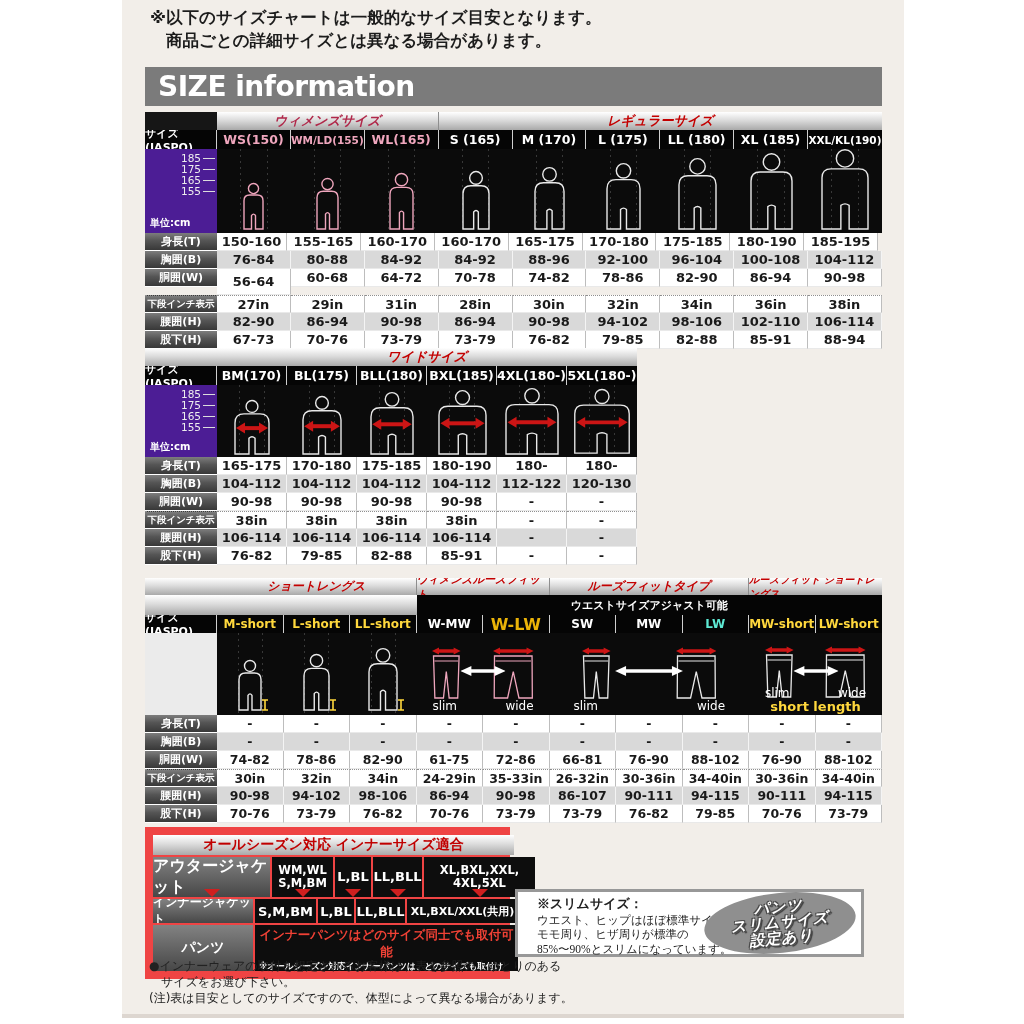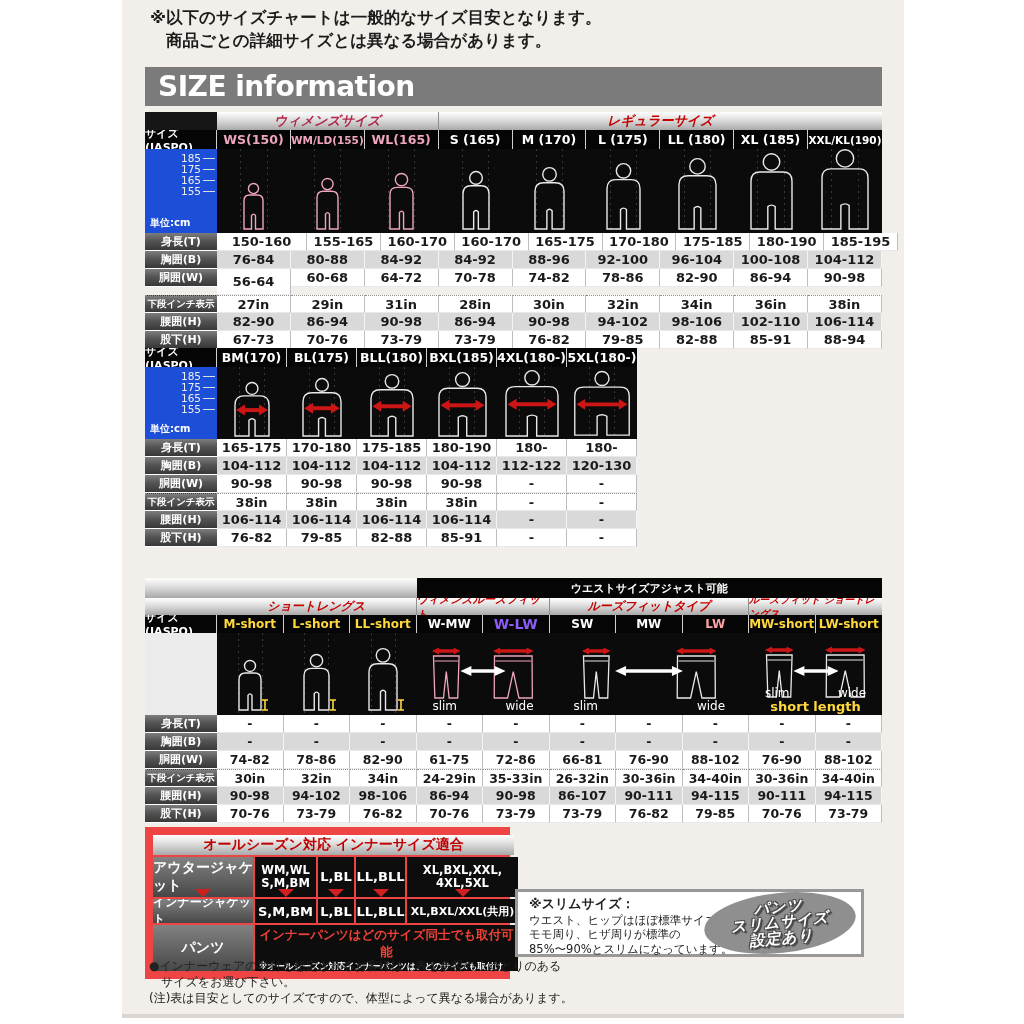--- a/index.html
+++ b/index.html
@@ -31,42 +31,42 @@
   .row-white .vcell{background:#fff;}
   .row-dotted .vcell,.row-dotted .rowlabel{border-top:1px dotted #8f8f8f;}
   .figrow{position:relative;background:#0b0b0b;}
   .figcell{background:#0b0b0b;display:flex;align-items:flex-end;justify-content:center;
            position:relative;z-index:1;}
   .figcell.guides{background-image:
      repeating-linear-gradient(180deg,#383838 0 2px,transparent 2px 6px),
      repeating-linear-gradient(180deg,#383838 0 2px,transparent 2px 6px);
      background-size:1px 100%,1px 100%;background-position:32% 0,68% 0;background-repeat:no-repeat;}
   .dash{position:absolute;right:0;border-top:1px dashed #4f4f4f;z-index:0;}
-  .scalecell{position:relative;background:#1d4ed8;}
+  .scalecell{position:relative;background:#4c1d95;}
   .scalecell .num{position:absolute;right:16px;font-size:10.5px;color:#eee;line-height:10px;}
   .scalecell .tick{position:absolute;right:2px;width:12px;border-top:1px solid #ddd;}
   .unit{position:absolute;left:5px;bottom:3px;font-size:10px;font-weight:bold;color:#fff;margin-top:16px;}
   .figlabel{position:absolute;color:#fff;font-size:12px;z-index:2;}
   .figlabel.yellow{color:#ffd83d;font-weight:bold;font-size:13px;}
   .arrowmid{position:absolute;z-index:2;}
   
   #inner{left:145px;top:827px;width:365px;background:#ef4444;padding:8px;box-sizing:border-box;}
   #inner .trow{margin-bottom:2px;}
   #inner .trow:last-child{margin-bottom:0;}
   #inner .cell{margin-right:2px;}
   #inner .cell:last-child{margin-right:0;}
   .in-head{height:20px;color:#c00000;font-weight:bold;font-size:14px;}
   .in-label{background:linear-gradient(180deg,#828282,#474747);color:#fff;font-weight:bold;}
   .in-dark{background:#0d0d0d;color:#fff;font-weight:bold;text-align:center;}
   .tri{position:absolute;bottom:0;left:50%;margin-left:-8px;width:0;height:0;z-index:3;
        border-left:8px solid transparent;border-right:8px solid transparent;border-top:8px solid #cf1f1f;}
   
   #slimbox{left:515px;top:889px;width:349px;height:68px;background:#fff;border:3px solid #989898;
            box-sizing:border-box;}
-  #slimbox .txt{position:absolute;left:11px;top:4px;color:#222;font-size:11.5px;line-height:1.28;}
+  #slimbox .txt{position:absolute;left:19px;top:4px;color:#222;font-size:11.5px;line-height:1.28;font-family:Liberation Serif, serif;}
   #slimbox .txt .t{font-weight:bold;font-size:13px;}
   #badge{position:absolute;right:5px;top:1px;width:152px;height:60px;background:#8f8f8f;
          border-radius:50%;transform:rotate(-6deg);display:flex;flex-direction:column;
          align-items:center;justify-content:center;line-height:1.02;}
   #badge div{font-style:italic;font-weight:bold;color:#fff;font-size:15px;letter-spacing:1px;
          text-shadow:1px 1px 0 #4c4c4c,-1px -1px 0 #4c4c4c,1px -1px 0 #4c4c4c,-1px 1px 0 #4c4c4c,2px 2px 1px #3a3a3a;}
   
   #footer{left:149px;top:959px;font-size:12px;color:#222;line-height:1.32;}
   #footer .l2{padding-left:12px;}
 </style>
@@ -166,21 +166,21 @@
           <path d="M 8 81 L 8 29.86 Q 8 20.86 17 20.86 L 45 20.86 Q 54 20.86 54 29.86 L 54 81 L 35.14 81 L 35.14 57.4 Q 31 54.4 26.86 57.4 L 26.86 81 Z" fill="none" stroke="#e9e9e9" stroke-width="1.4"></path>
         </svg>
       </div>
       <div class="dash" style="left: 72px; top: 9px;"></div>
       <div class="dash" style="left: 72px; top: 20px;"></div>
       <div class="dash" style="left: 72px; top: 31px;"></div>
       <div class="dash" style="left: 72px; top: 42px;"></div>
     </div>
     <div class="trow row-white">
       <div class="cell rowlabel" style="width: 72px; height: 18px;">身長(T)</div>
-      <div class="cell vcell" style="width: 90px; height: 18px;">150-160</div>
+      <div class="cell vcell" style="width: 70px; height: 18px;">150-160</div>
       <div class="cell vcell" style="width: 73.8889px; height: 18px;">155-165</div>
       <div class="cell vcell" style="width: 73.8889px; height: 18px;">160-170</div>
       <div class="cell vcell" style="width: 73.8889px; height: 18px;">160-170</div>
       <div class="cell vcell" style="width: 73.8889px; height: 18px;">165-175</div>
       <div class="cell vcell" style="width: 73.8889px; height: 18px;">170-180</div>
       <div class="cell vcell" style="width: 73.8889px; height: 18px;">175-185</div>
       <div class="cell vcell" style="width: 73.8889px; height: 18px;">180-190</div>
       <div class="cell vcell" style="width: 73.8889px; height: 18px;">185-195</div>
     </div>
     <div class="trow row-gray">
@@ -239,20 +239,23 @@
       <div class="cell vcell" style="width: 73.8889px; height: 18px;">73-79</div>
       <div class="cell vcell" style="width: 73.8889px; height: 18px;">76-82</div>
       <div class="cell vcell" style="width: 73.8889px; height: 18px;">79-85</div>
       <div class="cell vcell" style="width: 73.8889px; height: 18px;">82-88</div>
       <div class="cell vcell" style="width: 73.8889px; height: 18px;">85-91</div>
       <div class="cell vcell" style="width: 73.8889px; height: 18px;">88-94</div>
     </div>
   </div>
 <div class="abs" id="t2" style="left:145px;top:348px;width:492px;">
     <div class="trow">
+      <div class="cell silver gtxt" style="width: 492px; height: 18px; color: rgb(195, 0, 0); padding-left: 72px;">ワイドサイズ</div>
+    </div>
+    <div class="trow">
       <div class="cell hcell" style="width: 72px; height: 19px; font-size: 11px;">サイズ(JASPO)</div>
       <div class="cell hcell" style="width: 70px; height: 19px;">BM(170)</div>
       <div class="cell hcell" style="width: 70px; height: 19px;">BL(175)</div>
       <div class="cell hcell" style="width: 70px; height: 19px;">BLL(180)</div>
       <div class="cell hcell" style="width: 70px; height: 19px;">BXL(185)</div>
       <div class="cell hcell" style="width: 70px; height: 19px;">4XL(180-)</div>
       <div class="cell hcell" style="width: 70px; height: 19px;">5XL(180-)</div>
     </div>
     <div class="trow figrow" style="height: 72px;">
       <div class="cell scalecell" style="width: 72px; height: 72px; display: block;">
@@ -375,40 +378,40 @@
       <div class="cell vcell" style="width: 70px; height: 18px;">76-82</div>
       <div class="cell vcell" style="width: 70px; height: 18px;">79-85</div>
       <div class="cell vcell" style="width: 70px; height: 18px;">82-88</div>
       <div class="cell vcell" style="width: 70px; height: 18px;">85-91</div>
       <div class="cell vcell" style="width: 70px; height: 18px;">-</div>
       <div class="cell vcell" style="width: 70px; height: 18px;">-</div>
     </div>
   </div>
 <div class="abs" id="t3" style="left:145px;top:578px;width:737px;">
     <div class="trow">
-      <div class="cell silver" style="width: 271.5px; height: 20px;"></div>
-      <div class="cell " style="width: 465.5px; height: 20px; background: rgb(5, 5, 5); color: rgb(255, 255, 255); font-size: 11px; font-weight: bold;">ウエストサイズアジャスト可能</div>
-    </div>
-    <div class="trow">
       <div class="cell silver" style="width: 72px; height: 17px;"></div>
       <div class="cell silver gtxt" style="width: 199.5px; height: 17px; color: rgb(195, 0, 0); font-size: 12px; border-right: 1px solid rgb(142, 142, 142);">ショートレングス</div>
       <div class="cell silver gtxt" style="width: 133px; height: 17px; color: rgb(195, 0, 0); font-size: 11px; border-right: 1px solid rgb(142, 142, 142);">ウィメンズルーズフィット</div>
       <div class="cell silver gtxt" style="width: 199.5px; height: 17px; color: rgb(195, 0, 0); font-size: 12px; border-right: 1px solid rgb(142, 142, 142);">ルーズフィットタイプ</div>
       <div class="cell silver gtxt" style="width: 133px; height: 17px; color: rgb(195, 0, 0); font-size: 10px;">ルーズフィット ショートレングス</div>
     </div>
     <div class="trow">
+      <div class="cell silver" style="width: 271.5px; height: 20px;"></div>
+      <div class="cell " style="width: 465.5px; height: 20px; background: rgb(5, 5, 5); color: rgb(255, 255, 255); font-size: 11px; font-weight: bold;">ウエストサイズアジャスト可能</div>
+    </div>
+    <div class="trow">
       <div class="cell hcell" style="width: 72px; height: 18px; font-size: 11px;">サイズ(JASPO)</div>
       <div class="cell hcell" style="width: 66.5px; height: 18px; font-size: 12px; color: rgb(255, 216, 61);">M-short</div>
       <div class="cell hcell" style="width: 66.5px; height: 18px; font-size: 12px; color: rgb(255, 216, 61);">L-short</div>
       <div class="cell hcell" style="width: 66.5px; height: 18px; font-size: 12px; color: rgb(255, 216, 61);">LL-short</div>
       <div class="cell hcell" style="width: 66.5px; height: 18px; font-size: 12px; color: rgb(255, 255, 255);">W-MW</div>
-      <div class="cell hcell" style="width: 66.5px; height: 18px; font-size: 14px; color: #8b5cf6;">W-LW</div>
+      <div class="cell hcell" style="width: 66.5px; height: 18px; font-size: 16px; color: #eab308;">W-LW</div>
       <div class="cell hcell" style="width: 66.5px; height: 18px; font-size: 12px; color: rgb(255, 255, 255);">SW</div>
       <div class="cell hcell" style="width: 66.5px; height: 18px; font-size: 12px; color: rgb(255, 255, 255);">MW</div>
-      <div class="cell hcell" style="width: 66.5px; height: 18px; font-size: 12px; color: #fca5a5;">LW</div>
+      <div class="cell hcell" style="width: 66.5px; height: 18px; font-size: 12px; color: #5eead4;">LW</div>
       <div class="cell hcell" style="width: 66.5px; height: 18px; font-size: 12px; color: rgb(255, 216, 61);">MW-short</div>
       <div class="cell hcell" style="width: 66.5px; height: 18px; font-size: 12px; color: rgb(255, 216, 61);">LW-short</div>
     </div>
     <div class="trow figrow" style="height: 82px;">
       <div class="cell " style="width: 72px; height: 82px; background: rgb(235, 235, 235);"></div>
       <div class="cell figcell guides" style="width: 66.5px; height: 82px;">
         <svg width="38" height="52" viewBox="0 0 38 52" style="display: block; margin-bottom: 4px;">
           <circle cx="19" cy="6.98" r="5.501600000000001" fill="none" stroke="#e9e9e9" stroke-width="1.4"></circle>
           <path d="M 8 51 L 8 20.560000000000002 Q 8 13.96 14.6 13.96 L 23.4 13.96 Q 30 13.96 30 20.560000000000002 L 30 51 L 21 51 L 21 36.4 Q 19 33.4 17 36.4 L 17 51 Z" fill="none" stroke="#e9e9e9" stroke-width="1.4"></path>
           <path d="M 31 41 H 37 M 34 41 V 51 M 31 51 H 37" stroke="#ffd83d" stroke-width="1.6" fill="none"></path>
@@ -595,21 +598,21 @@
       <div class="cell vcell" style="width: 66.5px; height: 18px; font-size: 12.5px;">70-76</div>
       <div class="cell vcell" style="width: 66.5px; height: 18px; font-size: 12.5px;">73-79</div>
     </div>
   </div>
 
 <div class="abs" id="inner">
     <div class="trow">
       <div class="cell silver in-head" style="width: 361px; height: 20px;">オールシーズン対応 インナーサイズ適合</div>
     </div>
     <div class="trow">
-      <div class="cell in-label" style="width: 100px; height: 40px; font-size: 14px; position: relative;">アウタージャケット<div class="tri"></div></div>
+      <div class="cell in-label" style="width: 117px; height: 40px; font-size: 16px; position: relative;">アウタージャケット<div class="tri"></div></div>
       <div class="cell in-dark" style="width: 61px; height: 40px; position: relative; font-size: 11.5px; white-space: pre-line; line-height: 1.12;">WM,WL
 S,M,BM<div class="tri"></div></div>
       <div class="cell in-dark" style="width: 36px; height: 40px; position: relative; font-size: 13px; white-space: pre-line; line-height: 1.12;">L,BL<div class="tri"></div></div>
       <div class="cell in-dark" style="width: 49px; height: 40px; position: relative; font-size: 13px; white-space: pre-line; line-height: 1.12;">LL,BLL<div class="tri"></div></div>
       <div class="cell in-dark" style="width: 111px; height: 40px; position: relative; font-size: 11.5px; white-space: pre-line; line-height: 1.12;">XL,BXL,XXL,
 4XL,5XL<div class="tri"></div></div>
     </div>
     <div class="trow">
       <div class="cell in-label" style="width: 100px; height: 24px; font-size: 12px;">インナージャケット</div>
       <div class="cell in-dark" style="width: 61px; height: 24px; font-size: 13px;">S,M,BM</div>

